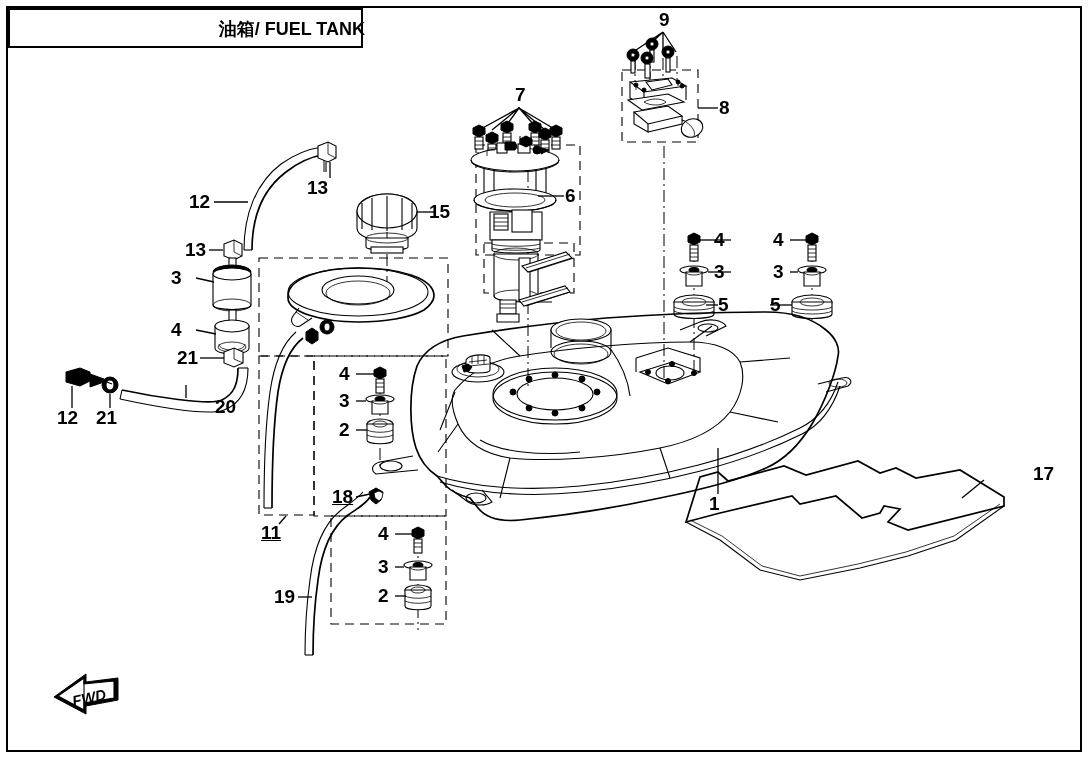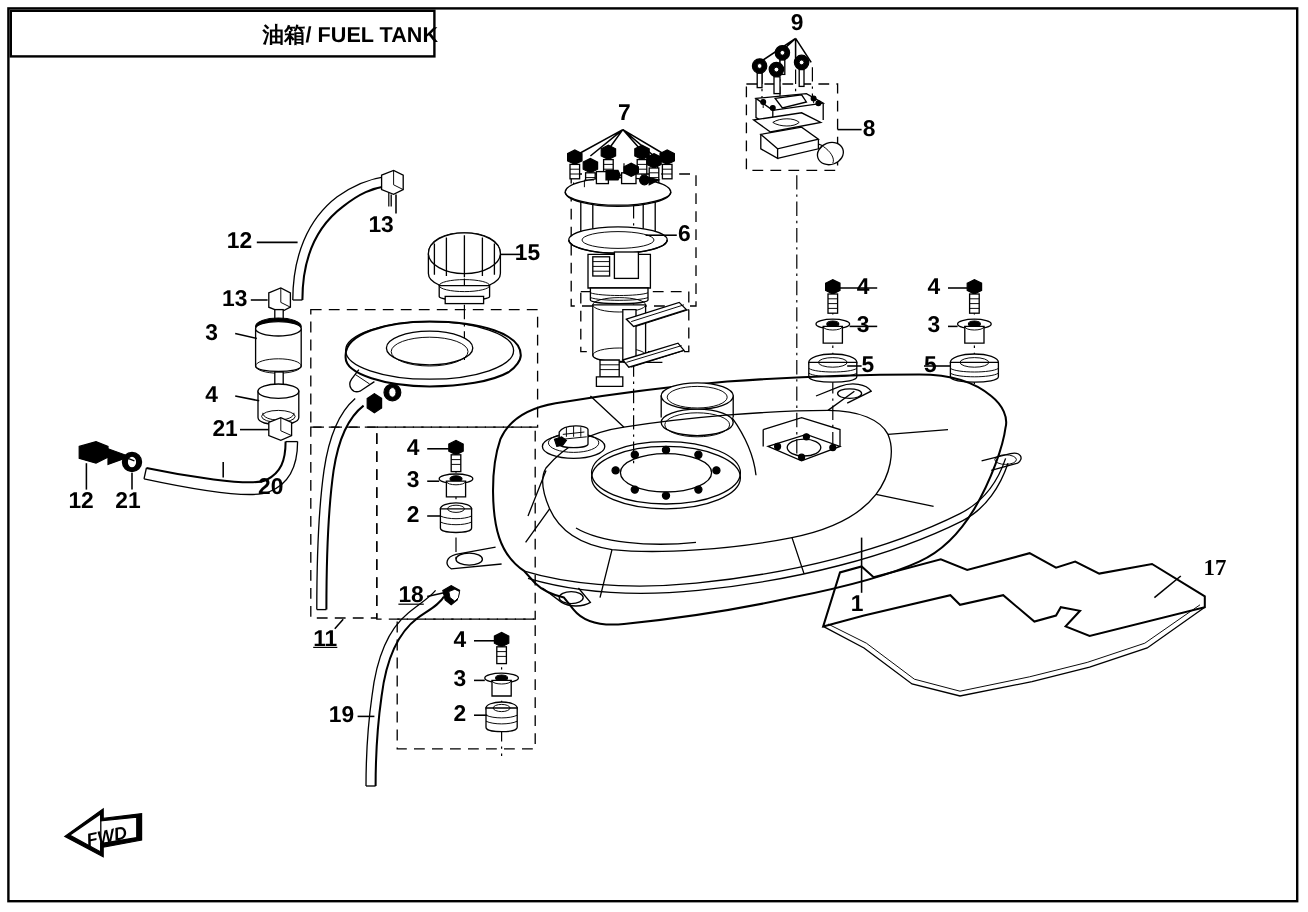--- a/index.html
+++ b/index.html
@@ -572,21 +572,21 @@
       <div class="lbl" style="left: 719px; top: 98px;">8</div>
       <div class="lbl" style="left: 659px; top: 10px;">9</div>
       <div class="lbl" style="left: 429px; top: 202px;">15</div>
       <div class="lbl" style="left: 261px; top: 523px; text-decoration: underline;">11</div>
       <div class="lbl" style="left: 57px; top: 408px;">12</div>
       <div class="lbl" style="left: 307px; top: 178px;">13</div>
       <div class="lbl" style="left: 185px; top: 240px;">13</div>
       <div class="lbl" style="left: 189px; top: 192px;">12</div>
       <div class="lbl" style="left: 171px; top: 320px;">4</div>
       <div class="lbl" style="left: 171px; top: 268px;">3</div>
-      <div class="lbl" style="left: 1003px; top: 464px; font-family: Liberation Serif, serif;">17</div>
+      <div class="lbl" style="left: 1033px; top: 464px;">17</div>
       <div class="lbl" style="left: 332px; top: 487px; text-decoration: underline;">18</div>
       <div class="lbl" style="left: 274px; top: 587px;">19</div>
       <div class="lbl" style="left: 171px; top: 397px; margin-left: 44px;">20</div>
       <div class="lbl" style="left: 177px; top: 348px;">21</div>
       <div class="lbl" style="left: 96px; top: 408px;">21</div>
     </div>
 
   <div class="lbl" id="fwd-text" style="left:72px;top:688px;font-size:15px;font-style:italic;transform:rotate(-12deg);">FWD</div>
 
 </div>

